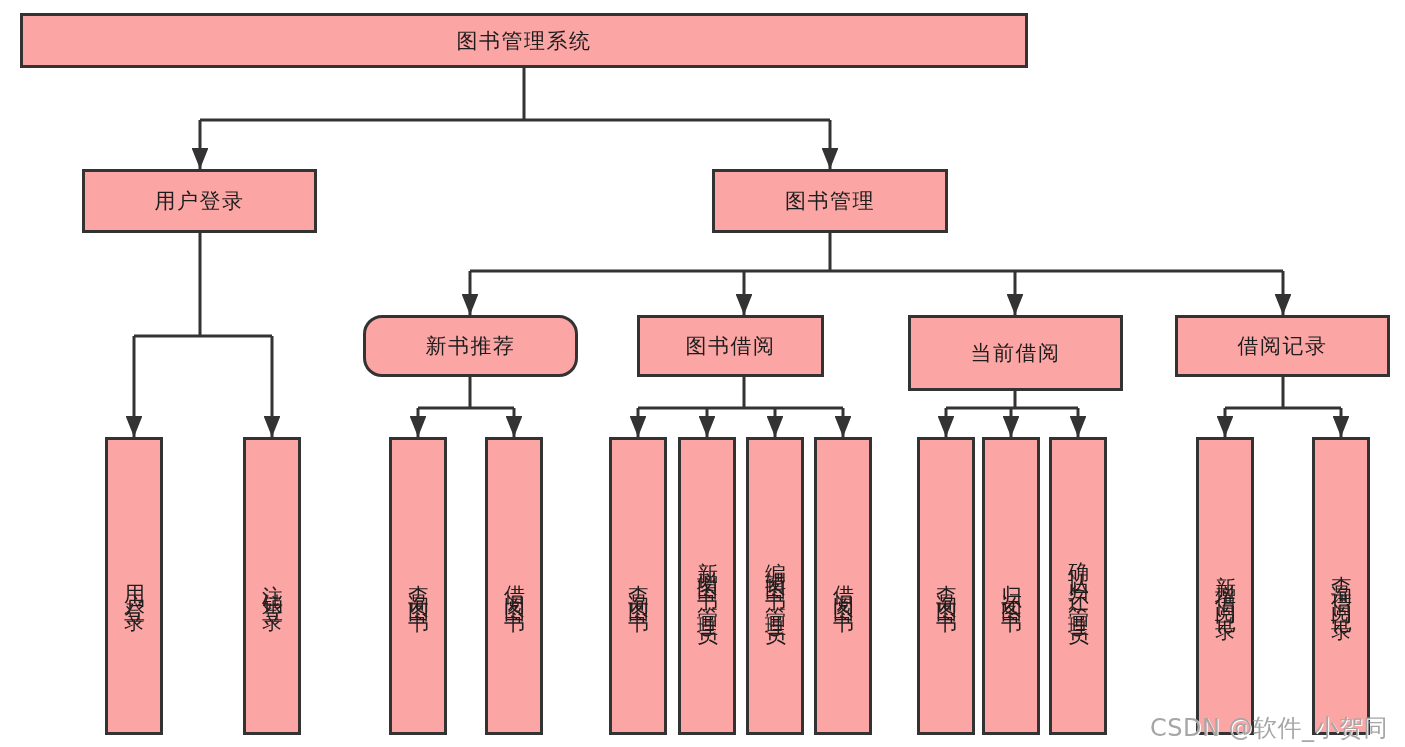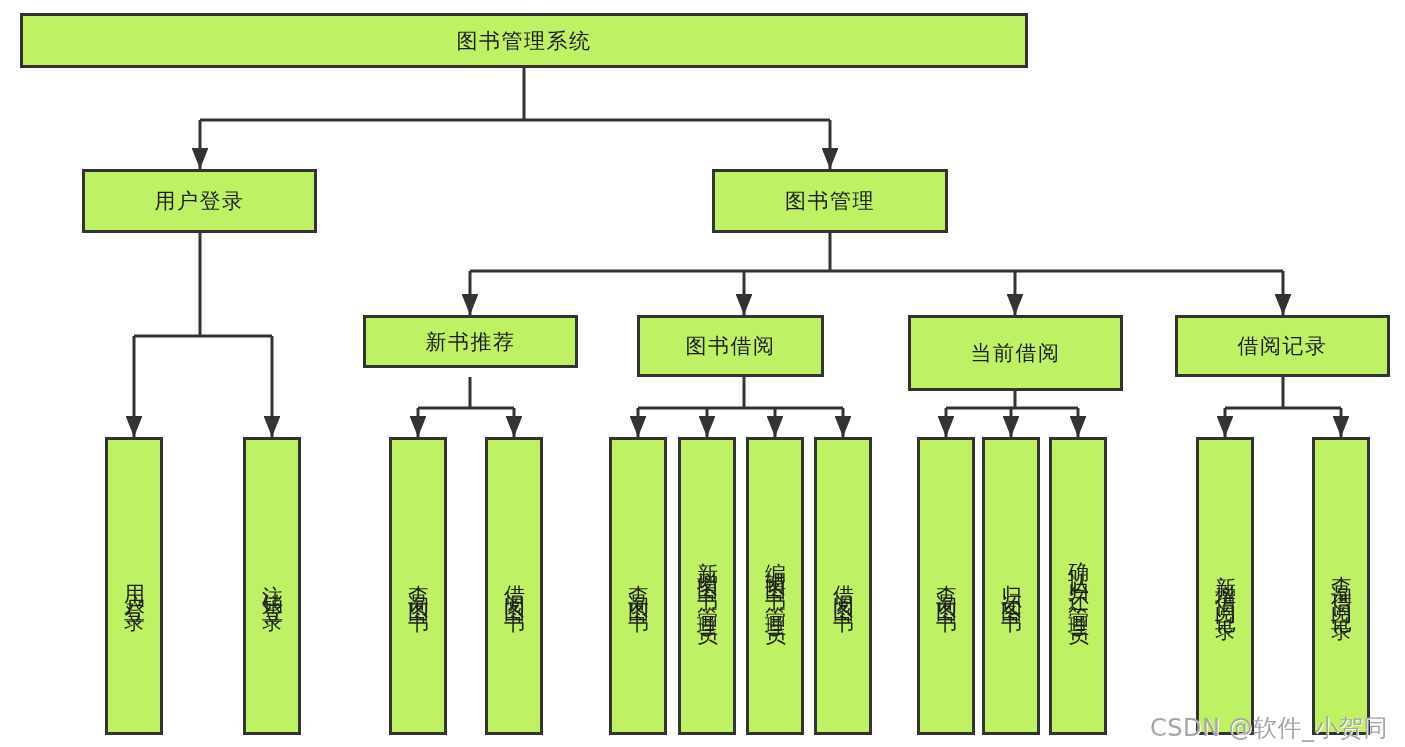--- a/index.html
+++ b/index.html
@@ -1,21 +1,21 @@
 <!DOCTYPE html>
 <html><head>
 <meta charset="utf-8">
 <style>
   * { margin:0; padding:0; box-sizing:border-box; }
   html,body { width:1405px; height:747px; background:#ffffff; }
   body { font-family:"DejaVu Sans","Liberation Sans",sans-serif; }
   .stage { position:relative; width:1405px; height:747px; background:#ffffff; overflow:hidden; }
   .wires { position:absolute; left:0; top:0; width:1405px; height:747px; }
   .node {
-    position:absolute; background:#bef264; border:3px solid #333333;
+    position:absolute; background:#fca5a5; border:3px solid #333333;
     display:flex; align-items:center; justify-content:center;
     color:#1d1d1d; z-index:2;
   }
   .hnode { font-size:21px; letter-spacing:1.5px; }
   .vnode > span {
     position:absolute; left:50%; top:50%;
     transform:translate(-50%,-50%);
     writing-mode:vertical-rl; text-orientation:mixed;
     font-size:21px; line-height:1; letter-spacing:9px; white-space:nowrap;
   }
@@ -72,21 +72,21 @@
     <span>图书管理系统</span>
   </div>
 
   <div class="node hnode" style="left:82px; top:169px; width:235px; height:64px;">
     <span>用户登录</span>
   </div>
   <div class="node hnode" style="left:712px; top:169px; width:236px; height:64px;">
     <span>图书管理</span>
   </div>
 
-  <div class="node hnode" style="left:363px; top:315px; width:215px; height:53px;">
+  <div class="node hnode" style="left:363px; top:315px; width:215px; height:62px;border-radius:19px;">
     <span>新书推荐</span>
   </div>
   <div class="node hnode" style="left:637px; top:315px; width:187px; height:62px;">
     <span>图书借阅</span>
   </div>
   <div class="node hnode" style="left:908px; top:315px; width:215px; height:76px;">
     <span>当前借阅</span>
   </div>
   <div class="node hnode" style="left:1175px; top:315px; width:215px; height:62px;">
     <span>借阅记录</span>

